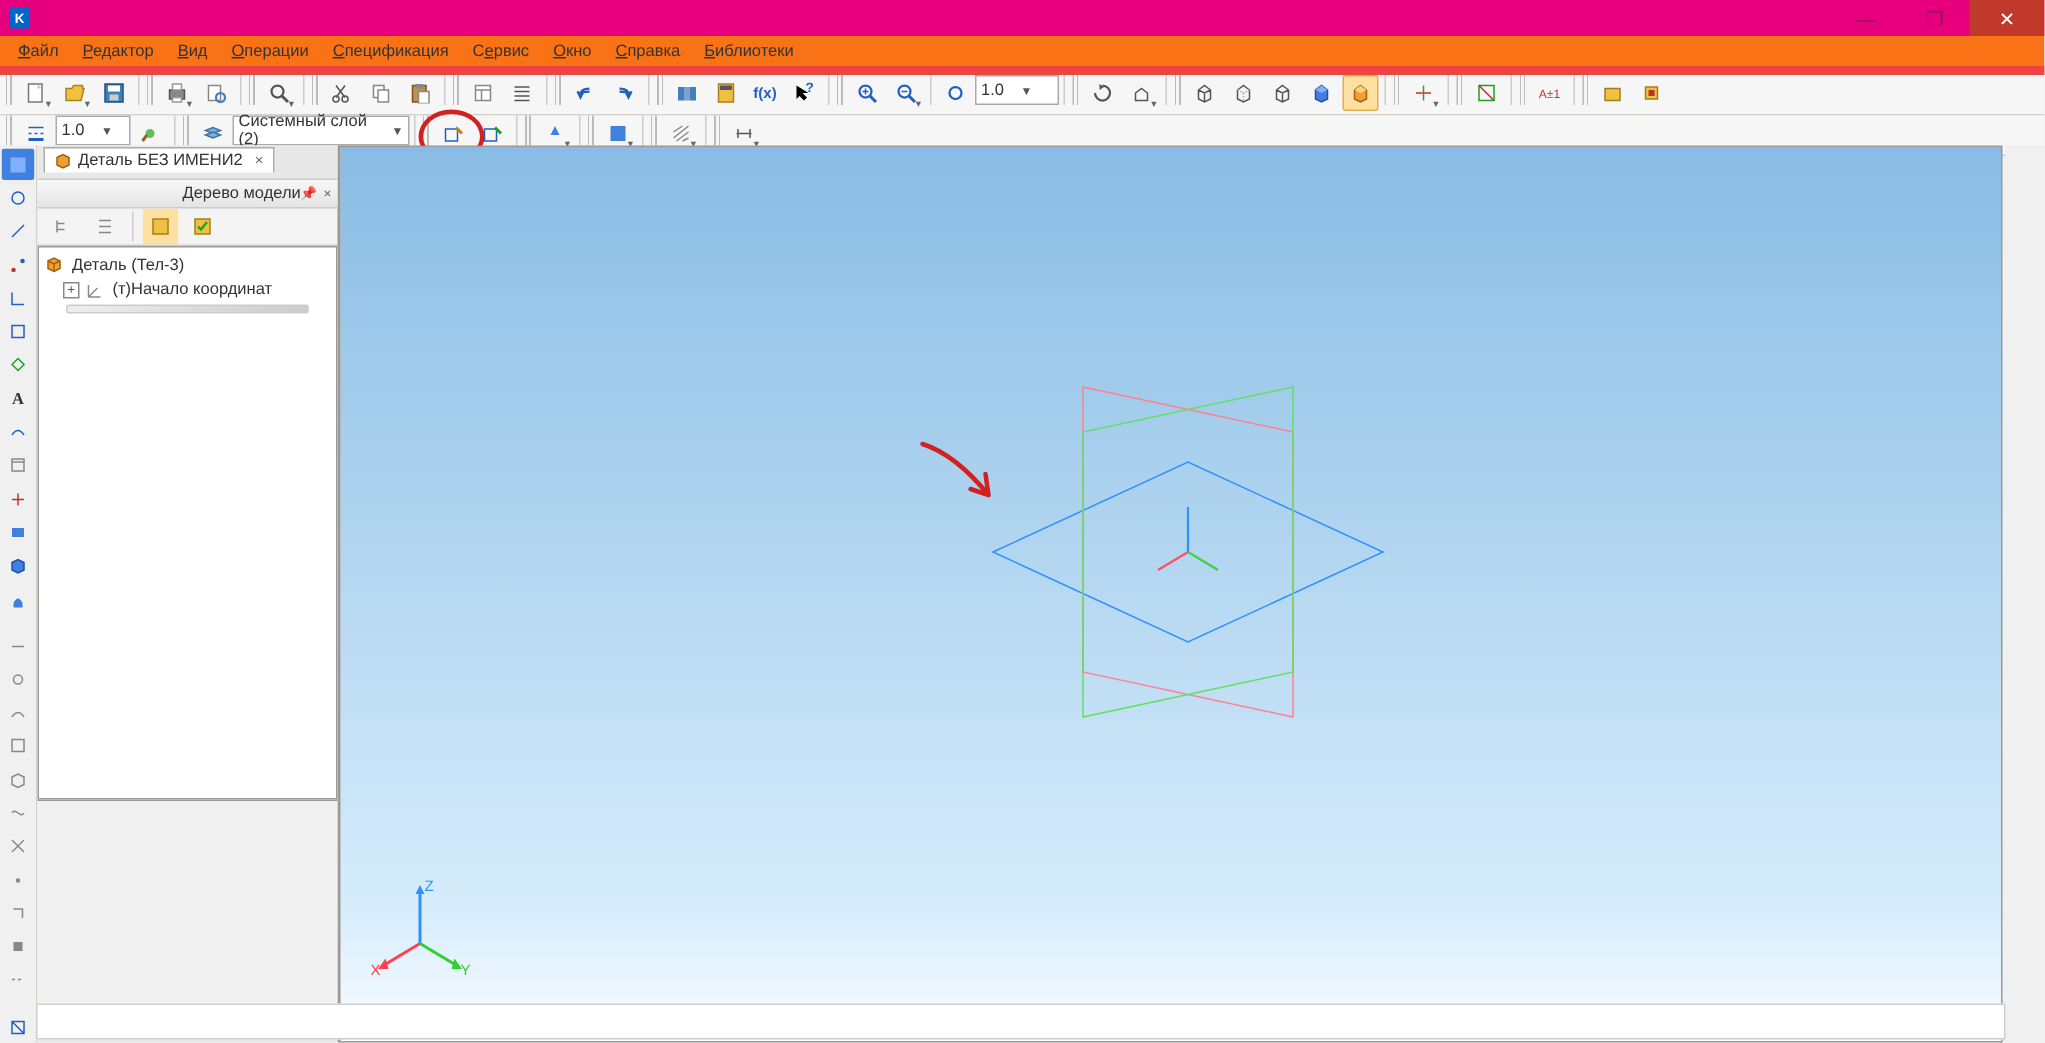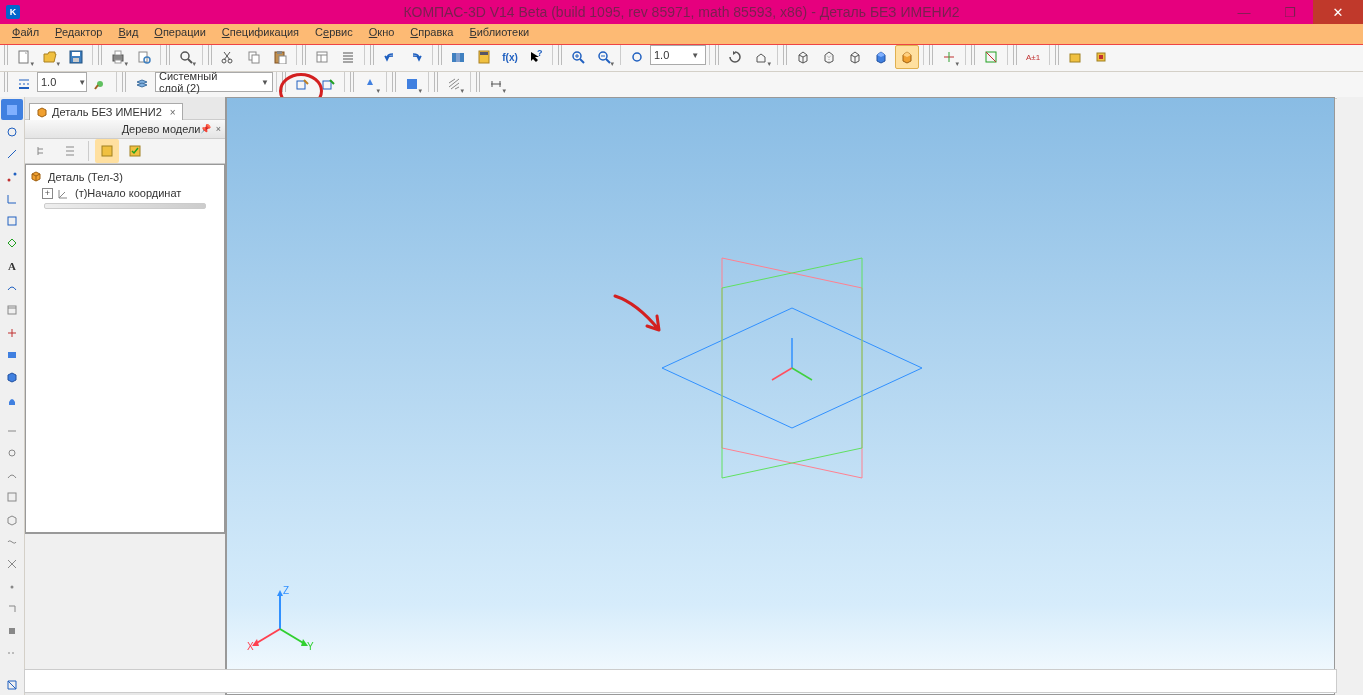--- a/index.html
+++ b/index.html
@@ -2,36 +2,36 @@
 <html><head>
 <meta charset="utf-8">
 <style>
 html,body{margin:0;padding:0;font-family:Tahoma,Verdana,sans-serif;font-size:11px;color:#333;background:#f0f0f0;user-select:none;overflow:hidden}
 .titlebar{height:24px;background:#e6007e;color:#333;display:flex;align-items:center;position:relative}
 .titlebar .icon{width:14px;height:14px;margin:0 6px;background:#0066cc;border-radius:2px;display:flex;align-items:center;justify-content:center;color:#fff;font-size:9px;font-weight:bold}
 .titlebar .title{position:absolute;left:50%;transform:translateX(-50%);color:#7a2050;font-size:14px}
 .titlebar .winbtns{position:absolute;right:0;top:0;display:flex}
 .titlebar .winbtn{width:46px;height:24px;display:flex;align-items:center;justify-content:center;color:#7a2050;font-size:13px}
 .titlebar .winbtn.close{background:#c0392b;color:#fff;width:50px}
-.menubar{height:20px;background:#fdba74;display:flex;padding:0 4px;border-bottom:1px solid #ef4444}
+.menubar{height:20px;background:#f97316;display:flex;align-items:center;padding:0 4px;border-bottom:6px solid #ef4444}
 .menubar .m{padding:2px 8px;color:#333}
 .menubar .m u{text-decoration:underline}
 .toolbar{height:26px;background:#f6f6f6;border-bottom:1px solid #d4d0c8;display:flex;align-items:flex-start;padding:0 2px;gap:0}
 .tb{width:22px;height:22px;display:flex;align-items:center;justify-content:center;margin:0 1px;border:1px solid transparent;border-radius:2px;position:relative}
 .tb.dd::after{content:"▾";font-size:7px;color:#666;position:absolute;right:1px;bottom:0}
 .sep{width:1px;height:20px;background:#ccc;margin:0 3px}
 .grip{width:5px;height:20px;background:repeating-linear-gradient(90deg,#bbb 0 1px,transparent 1px 3px);margin:0 2px}
-.combo{height:18px;border:1px solid #aaa;background:#fff;display:flex;align-items:center;padding:0 3px;font-size:11px;gap:18px}
+.combo{height:18px;border:1px solid #aaa;background:#fff;display:flex;align-items:center;padding:0 3px;font-size:11px;gap:7px}
 .combo .arr{font-size:8px;color:#555;margin-left:4px}
 svg{display:block}
 .workarea{display:flex;position:absolute;top:97px;bottom:0;left:0;right:0}
 .sidetoolbar{width:24px;background:#f0f0f0;border-right:1px solid #d4d0c8;display:flex;flex-direction:column;align-items:center;padding-top:2px;gap:1px}
 .sidetoolbar .tb{width:20px;height:20px}
 .panel{width:200px;background:#f4f4f4;border-right:1px solid #999;display:flex;flex-direction:column}
-.doctab{height:22px;background:#e8e8e8;border-bottom:1px solid #ccc;display:flex;align-items:flex-end}
+.doctab{height:22px;background:#e8e8e8;border-bottom:1px solid #ccc;display:flex;align-items:flex-start}
 .doctab .tab{background:#fff;border:1px solid #aaa;border-bottom:none;padding:2px 6px;margin-left:4px;display:flex;align-items:center;gap:4px;font-size:11px;position:relative;top:1px}
 .doctab .tab .x{font-size:10px;color:#666;margin-left:4px}
 .panehdr{height:18px;background:linear-gradient(#f8f8f8,#e4e4e4);border-bottom:1px solid #ccc;display:flex;align-items:center;padding:0 4px;font-size:11px;justify-content:flex-end}
 .panehdr .ctrls{display:flex;gap:4px;color:#666;font-size:9px}
 .treetools{height:24px;border-bottom:1px solid #ccc;display:flex;align-items:center;padding:0 4px;gap:2px}
 .treebody{flex:1;background:#fff;border:1px solid #999;margin:0;overflow:auto;padding:4px;font-size:11px}
 .treerow{display:flex;align-items:center;gap:4px;padding:1px 0}
 .treerow .exp{width:9px;height:9px;border:1px solid #888;display:flex;align-items:center;justify-content:center;font-size:9px;line-height:1;color:#555}
 .treerow .ic{width:14px;height:14px}
 .lowerpane{height:140px;background:#f0f0f0;border-top:1px solid #999}
@@ -41,21 +41,20 @@
 .viewport{flex:1;position:relative;background:linear-gradient(#89bce4 0%,#d6ecfb 85%,#fafdff 100%);border:1px solid #999;margin-right:28px}
 .rightedge{position:absolute;right:0;top:0;width:26px;bottom:0;background:#f0f0f0}
 .statusbar{position:absolute;left:24px;right:26px;bottom:2px;height:22px;background:#fff;border:1px solid #ccc}
 .annot-circle{position:absolute;border:3px solid #d32020;border-radius:50%;pointer-events:none}
 </style>
 </head>
 <body>
 
 <div class="titlebar">
   <div class="icon">K</div>
-  <div class="title">КОМПАС-3D V14 Beta (build 1095, rev 85971, math 85593, x86) - Деталь БЕЗ ИМЕНИ2</div>
   <div class="winbtns">
     <div class="winbtn">—</div>
     <div class="winbtn">❐</div>
     <div class="winbtn close">✕</div>
   </div>
 </div>
 
 <div class="menubar">
   <div class="m"><u>Ф</u>айл</div>
   <div class="m"><u>Р</u>едактор</div>

